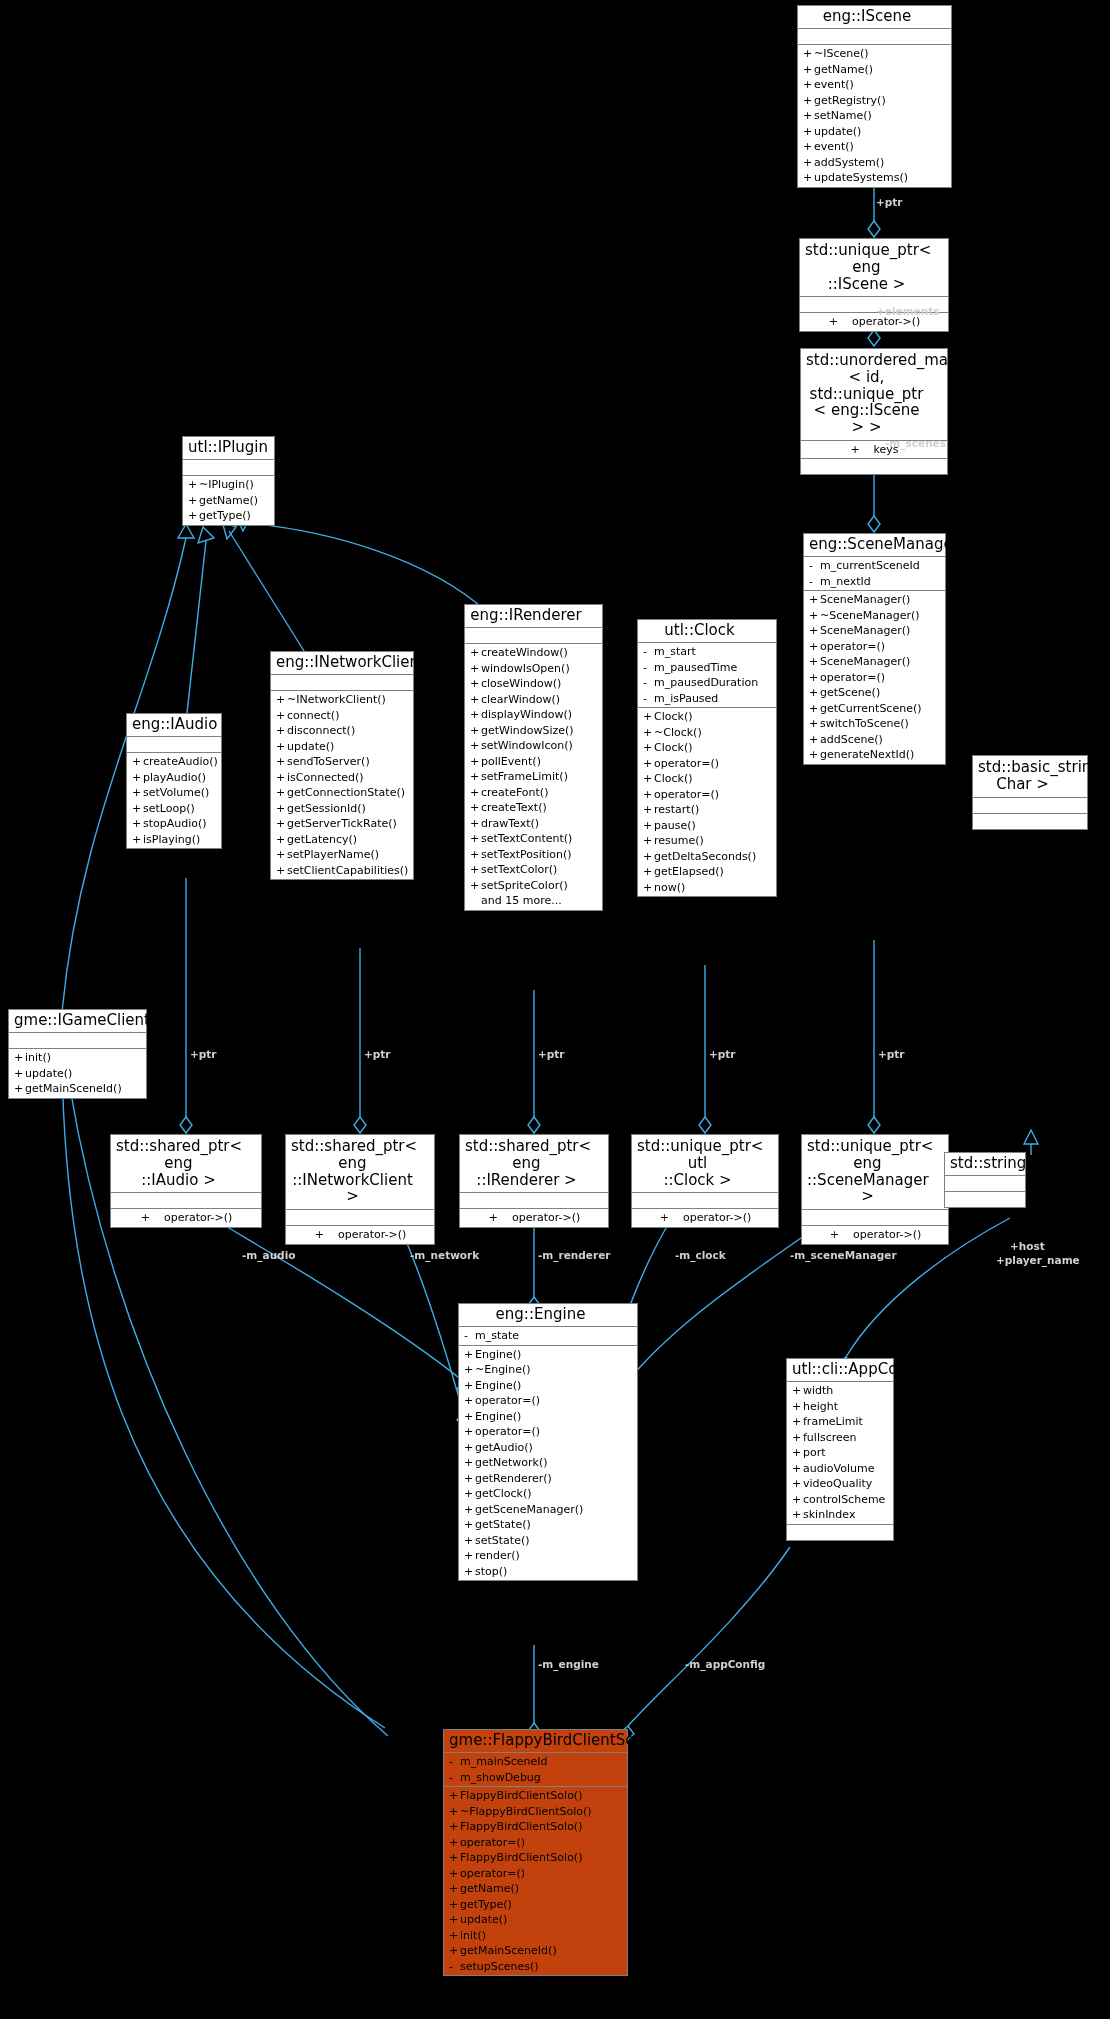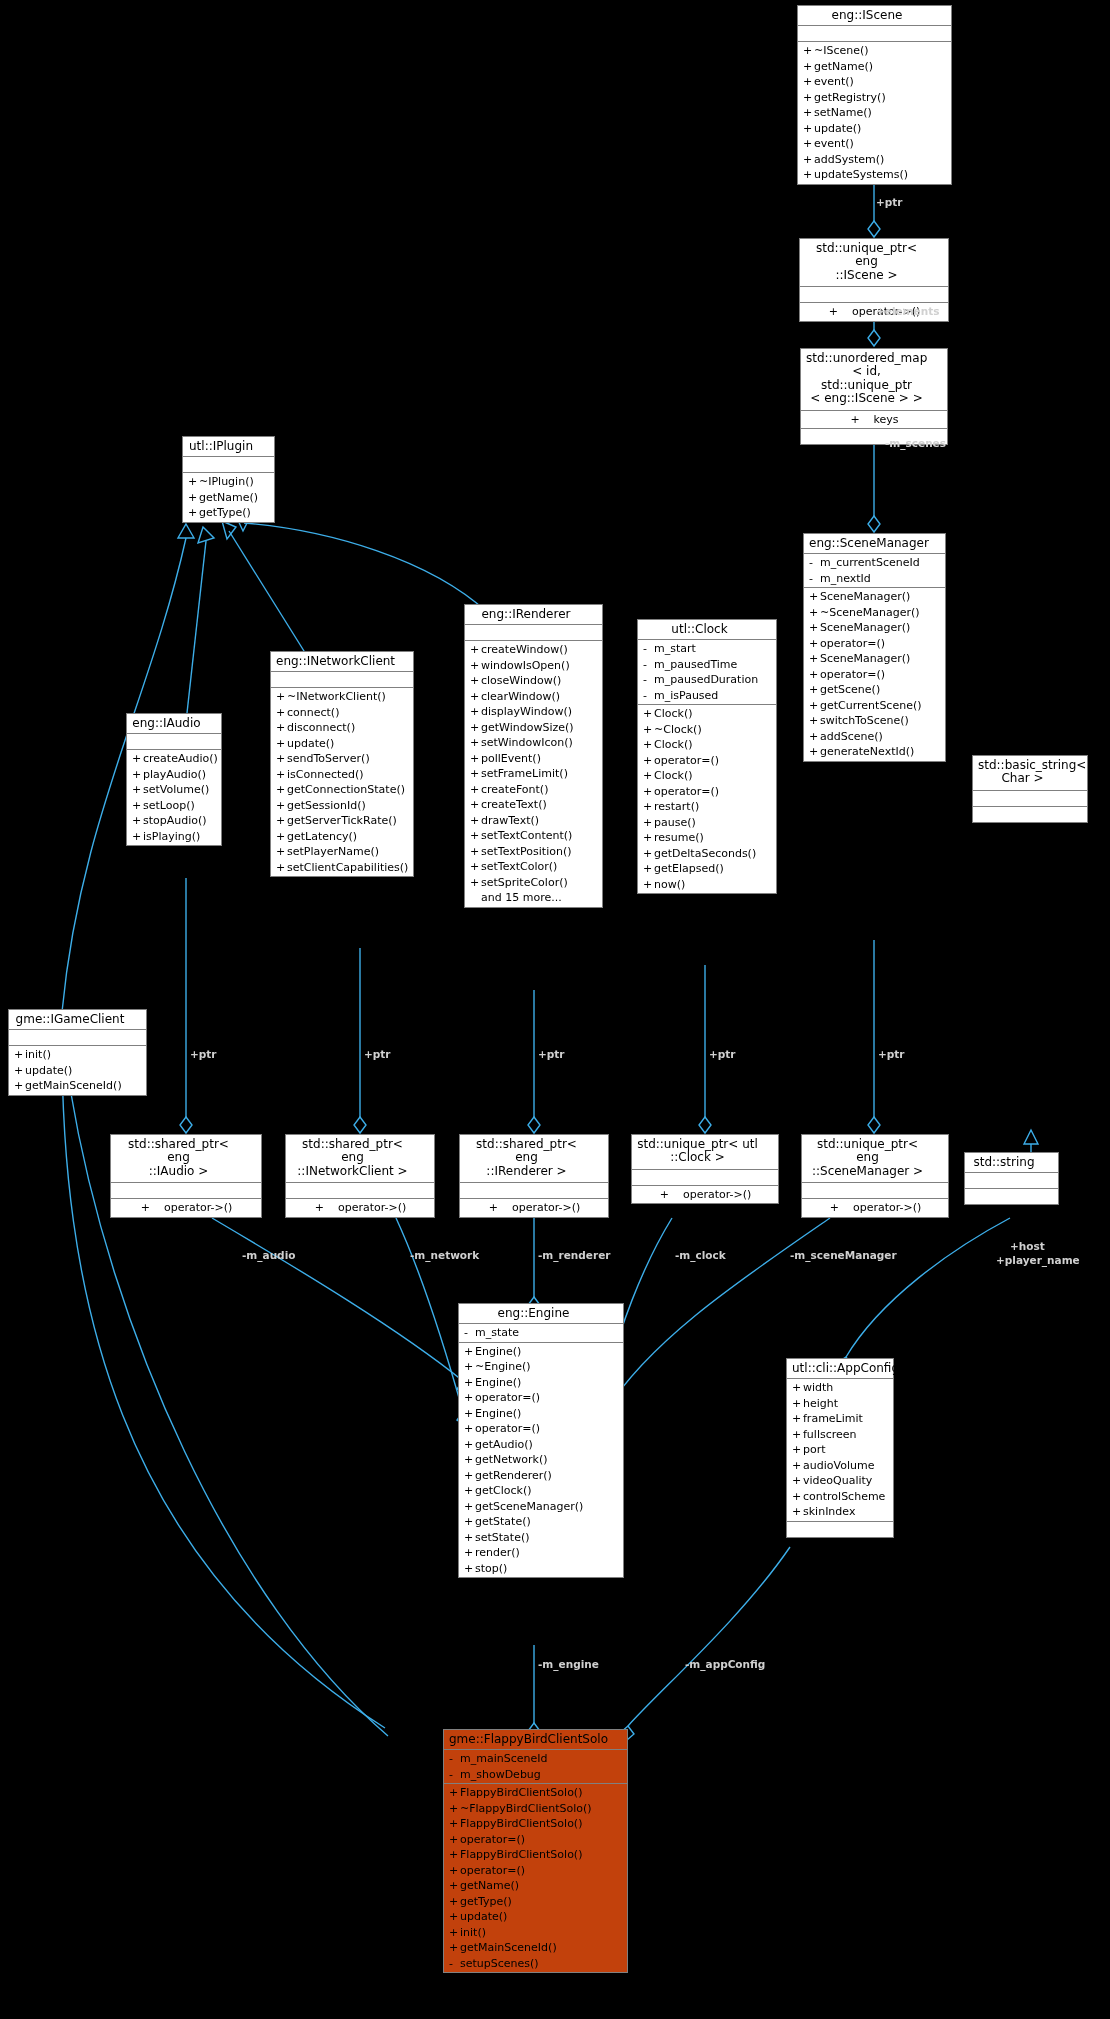--- a/index.html
+++ b/index.html
@@ -23,21 +23,21 @@
     font-size:11px;
     line-height:1.0;
     z-index:3;
   }
   .node.shaded{ background:#c2410c; }
   .node .title{
     text-align:center;
     padding:3px 20px 4px 5px;
     border-bottom:1px solid #808080;
     white-space:nowrap;
-    font-size:12px;
+    font-size:15px;
   }
   .node .title.wrap{ white-space:normal; line-height:1.12; }
   .node .sect{
     border-bottom:1px solid #808080;
     padding:1px 0 1px 0;
   }
   .node .sect:last-child{ border-bottom:none; }
   .node .sect.empty{ height:13px; }
   .node .row{
     display:flex;
@@ -656,27 +656,27 @@
     </div>
     <div class="sect empty"></div>
     <div class="sect">
       <div class="row center">
           <span class="vis">+</span>
           <span class="nm">operator-&gt;()</span>
         </div>
     </div>
   </div>
 
-  <div class="node" style="left:964px;top:1152px;width:95px;">
+  <div class="node" style="left:944px;top:1152px;width:82px;">
     <div class="title">std::string</div>
     <div class="sect empty"></div>
     <div class="sect empty"></div>
   </div>
 
-  <div class="node" style="left:458px;top:1303px;width:166px;">
+  <div class="node" style="left:458px;top:1303px;width:180px;">
     <div class="title">eng::Engine</div>
     <div class="sect">
       <div class="row">
           <span class="vis">-</span>
           <span class="nm">m_state</span>
         </div>
     </div>
     <div class="sect">
       <div class="row">
           <span class="vis">+</span>

